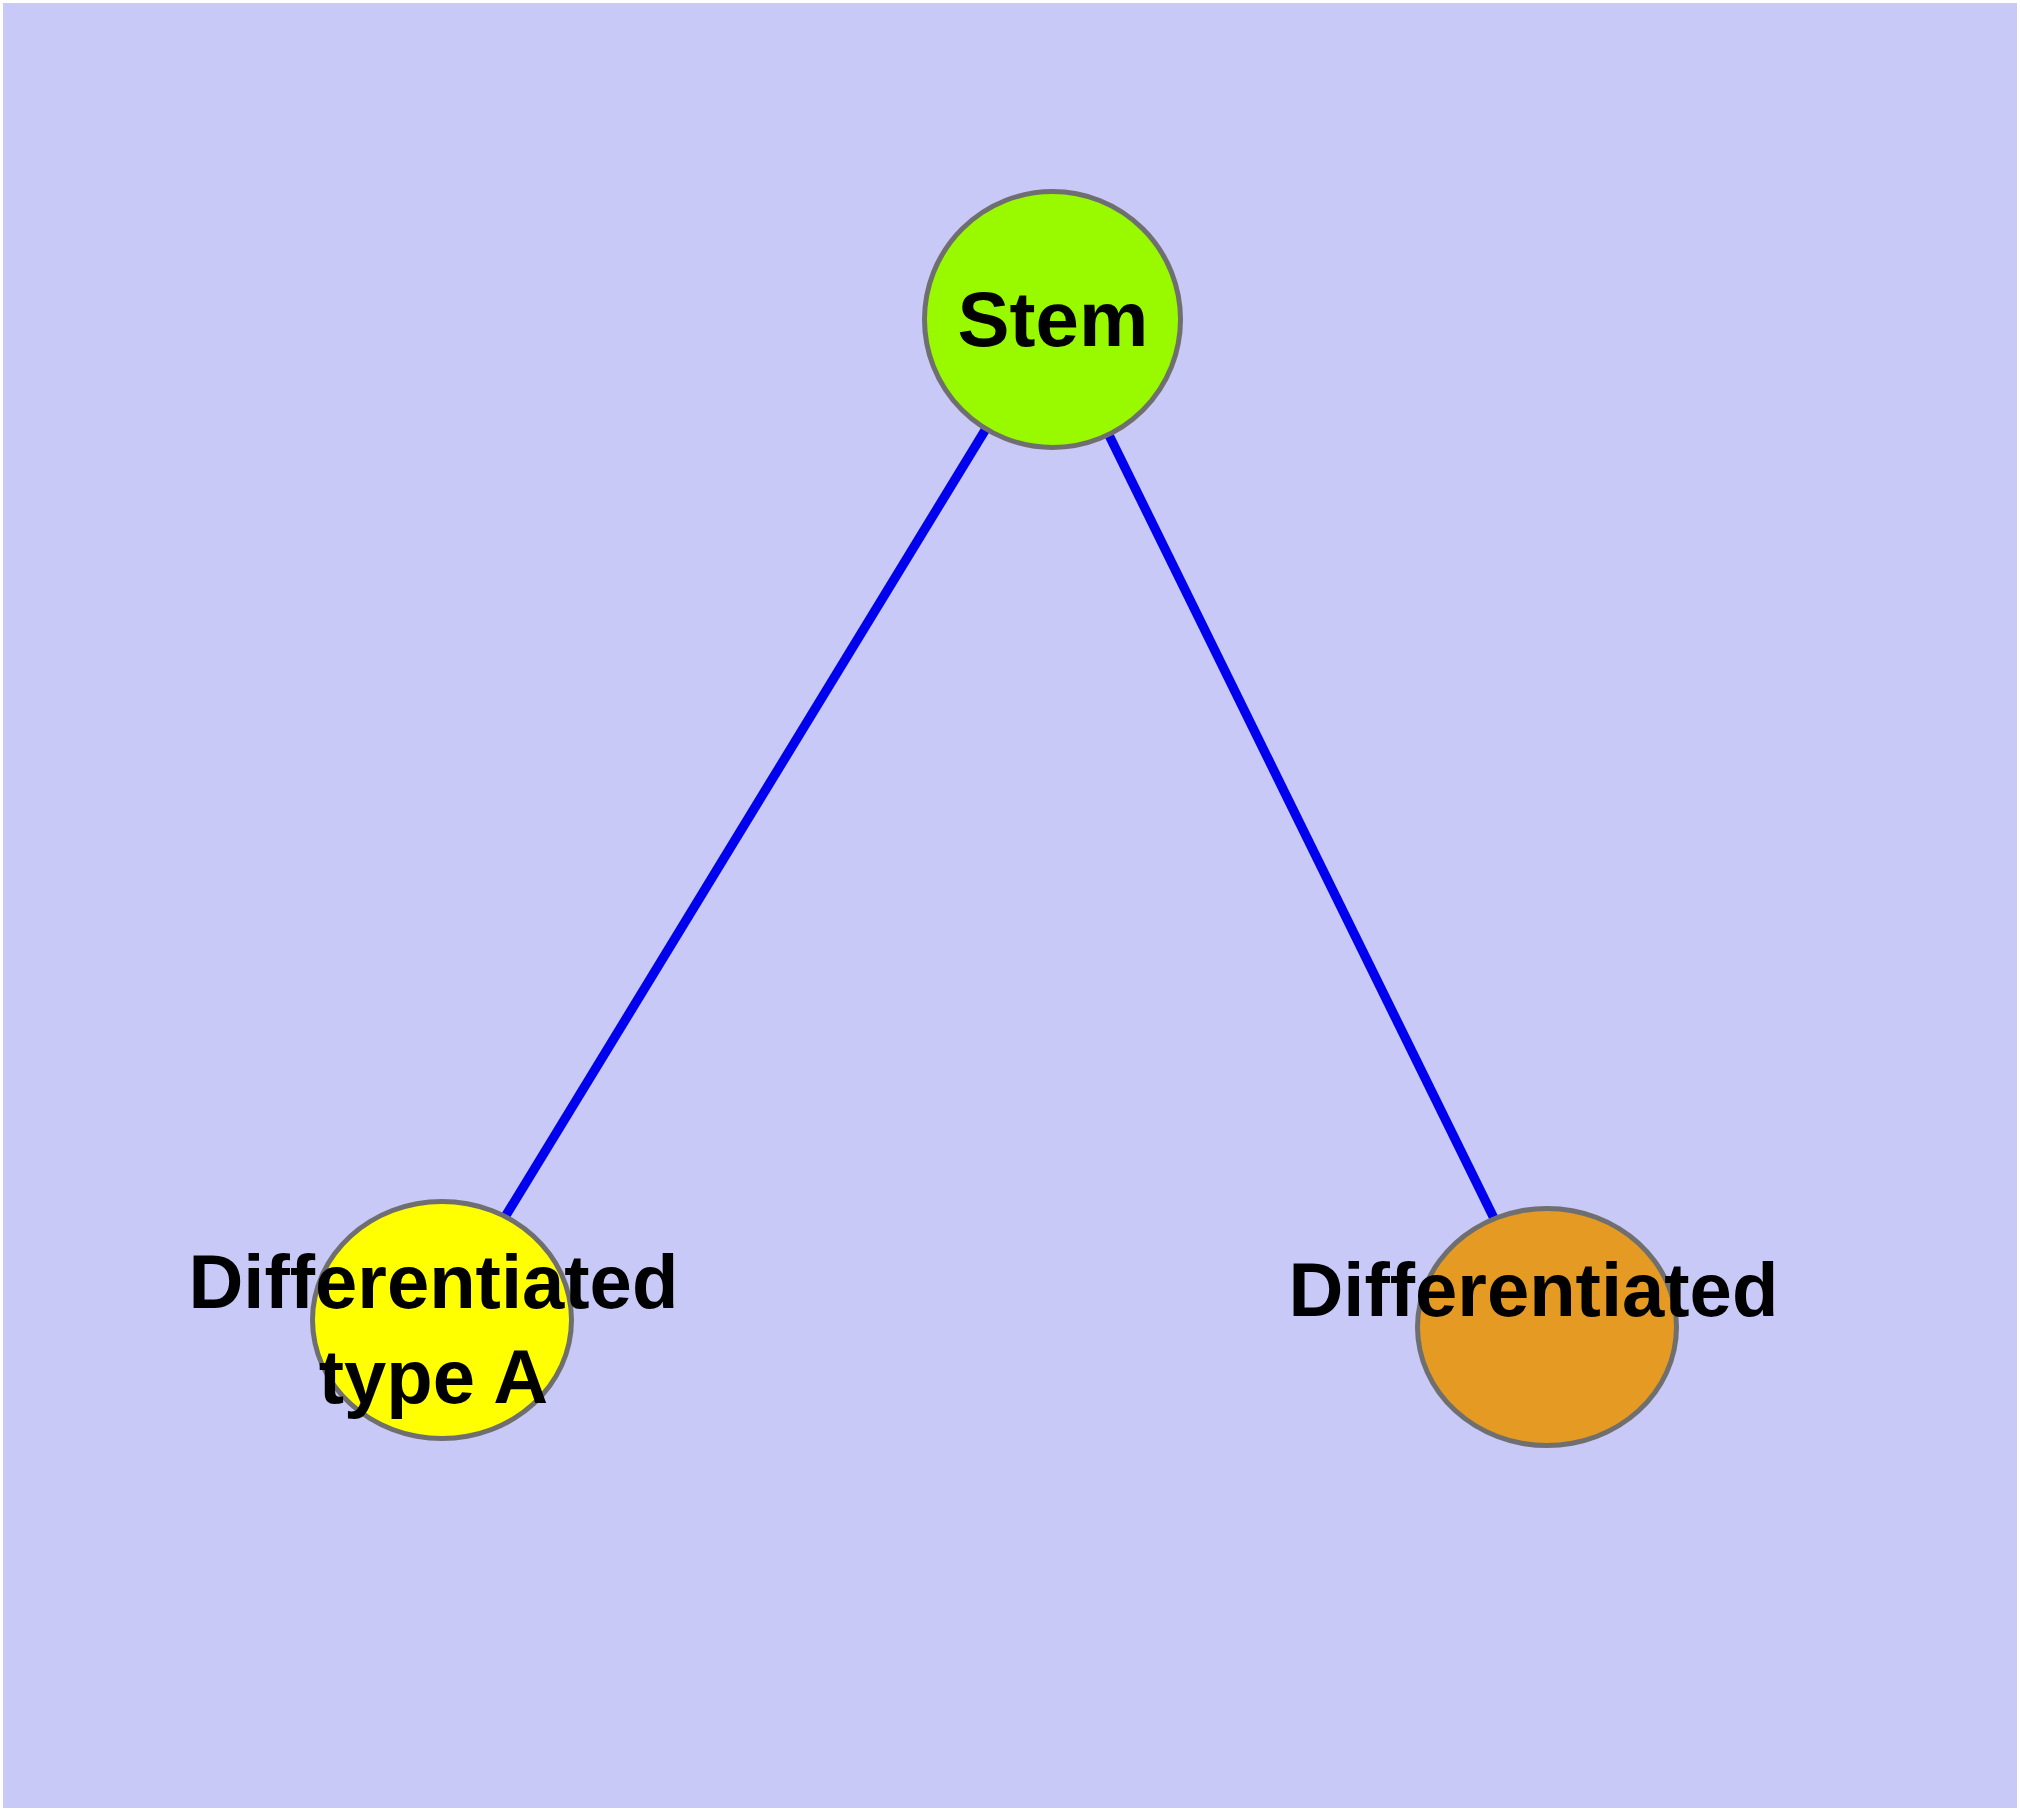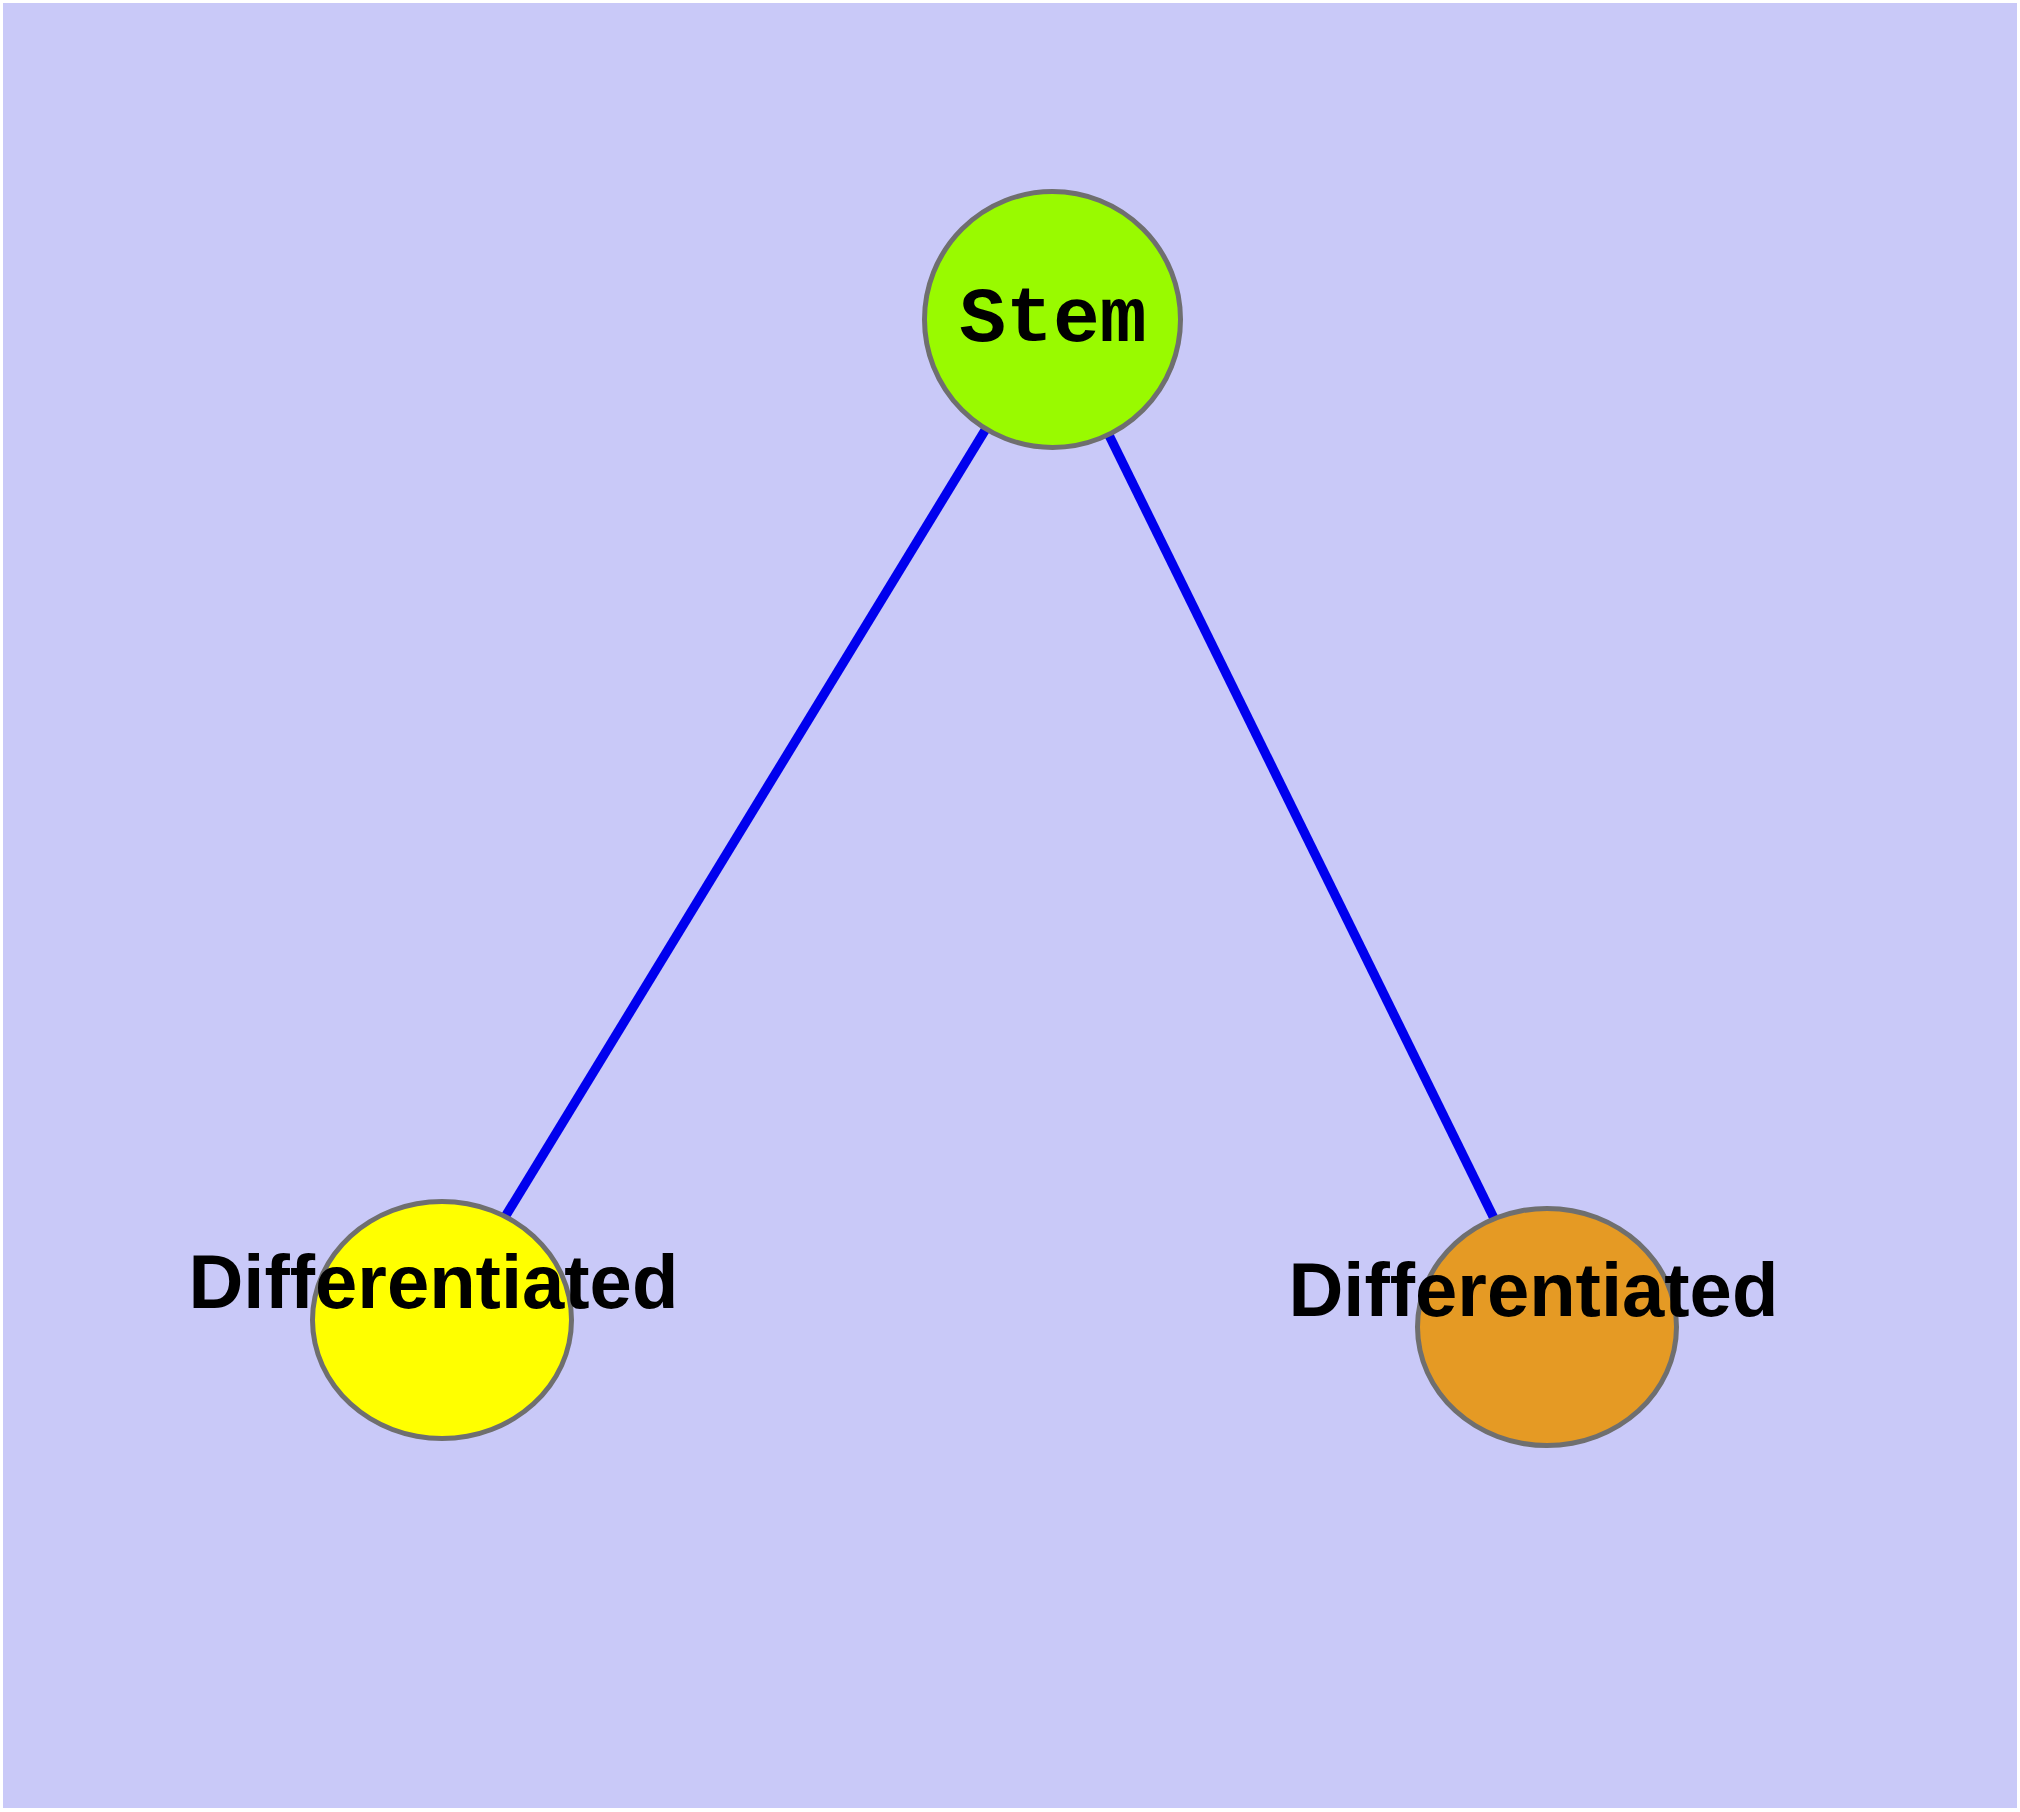--- a/index.html
+++ b/index.html
@@ -86,29 +86,30 @@
 <body>
 
 <div class="canvas" style="background-color: rgb(201, 201, 248);">
 
   <svg class="edges-layer" viewBox="0 0 2376 2130">
     <line class="edge" x1="1238" y1="374" x2="518" y2="1554" style="stroke: rgb(0, 0, 238);"></line>
     <line class="edge" x1="1238" y1="374" x2="1822" y2="1562" style="stroke: rgb(0, 0, 238);"></line>
   </svg>
 
   <div class="node node-stem" style="background-color: rgb(153, 250, 0); border-color: rgb(111, 111, 111);">
-    <span class="stem-label" style="color: rgb(0, 0, 0); font-family: Liberation Mono, monospace;">Stem</span>
+    <span class="stem-label" style="color: rgb(0, 0, 0);">Stem</span>
   </div>
 
   <div class="node node-type-a" style="background-color: rgb(255, 255, 0); border-color: rgb(111, 111, 111);"></div>
 
   <div class="node node-type-b" style="background-color: rgb(229, 154, 36); border-color: rgb(111, 111, 111);"></div>
 
   <div class="float-label float-label-a" style="color: rgb(0, 0, 0);">
     <span>Differentiated</span>
+    <span>type A</span>
   </div>
 
   <div class="float-label float-label-b" style="color: rgb(0, 0, 0);">
     <span>Differentiated</span>
   </div>
 
 </div>
 
 
 </body></html>

